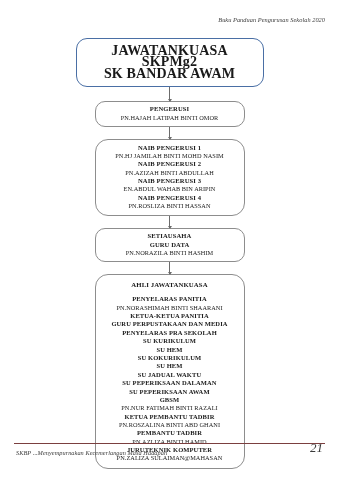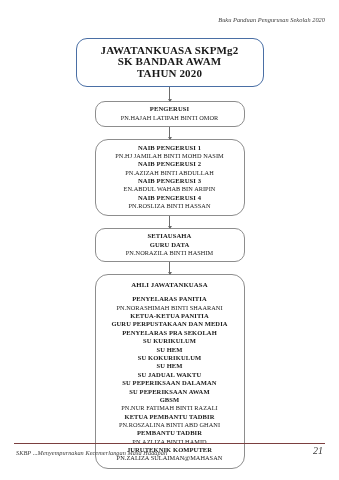--- a/index.html
+++ b/index.html
@@ -59,21 +59,21 @@
 
   .node-title {
     width: 188px;
     border: 1.4px solid #4a6fa5;
     border-radius: 11px;
     padding: 6px 6px 7px 6px;
   }
 
   .node-title .line {
     font-weight: bold;
-    font-size: 11px;
+    font-size: 14px;
     letter-spacing: 0.15px;
     line-height: 11.4px;
   }
 
   .node-pengerusi {
     width: 150px;
     padding: 3px 5px 4px 5px;
     border-radius: 10px;
   }
 
@@ -164,37 +164,36 @@
     color: #3a3a3a;
     letter-spacing: 0.05px;
     white-space: nowrap;
   }
   .footer-page {
     position: absolute;
     right: 16px;
     bottom: 24px;
     font-family: "Liberation Serif", serif;
     font-style: italic;
-    font-size: 10px;
+    font-size: 13px;
     color: #3a3a3a;
   }
 </style>
 </head>
 <body>
 
 <div class="page">
 
   <div class="doc-header">Buku Panduan Pengurusan Sekolah 2020</div>
 
   <div class="chart">
 
     <div class="node node-title">
       <div class="line">JAWATANKUASA SKPMg2</div>
       <div class="line">SK BANDAR AWAM</div>
-      <div class="line">TAHUN 2020</div>
     </div>
 
     <div class="connector c1"></div>
 
     <div class="node node-pengerusi">
       <div class="hdr">PENGERUSI</div>
       <div class="nm">PN.HAJAH LATIPAH BINTI OMOR</div>
     </div>
 
     <div class="connector c2"></div>

